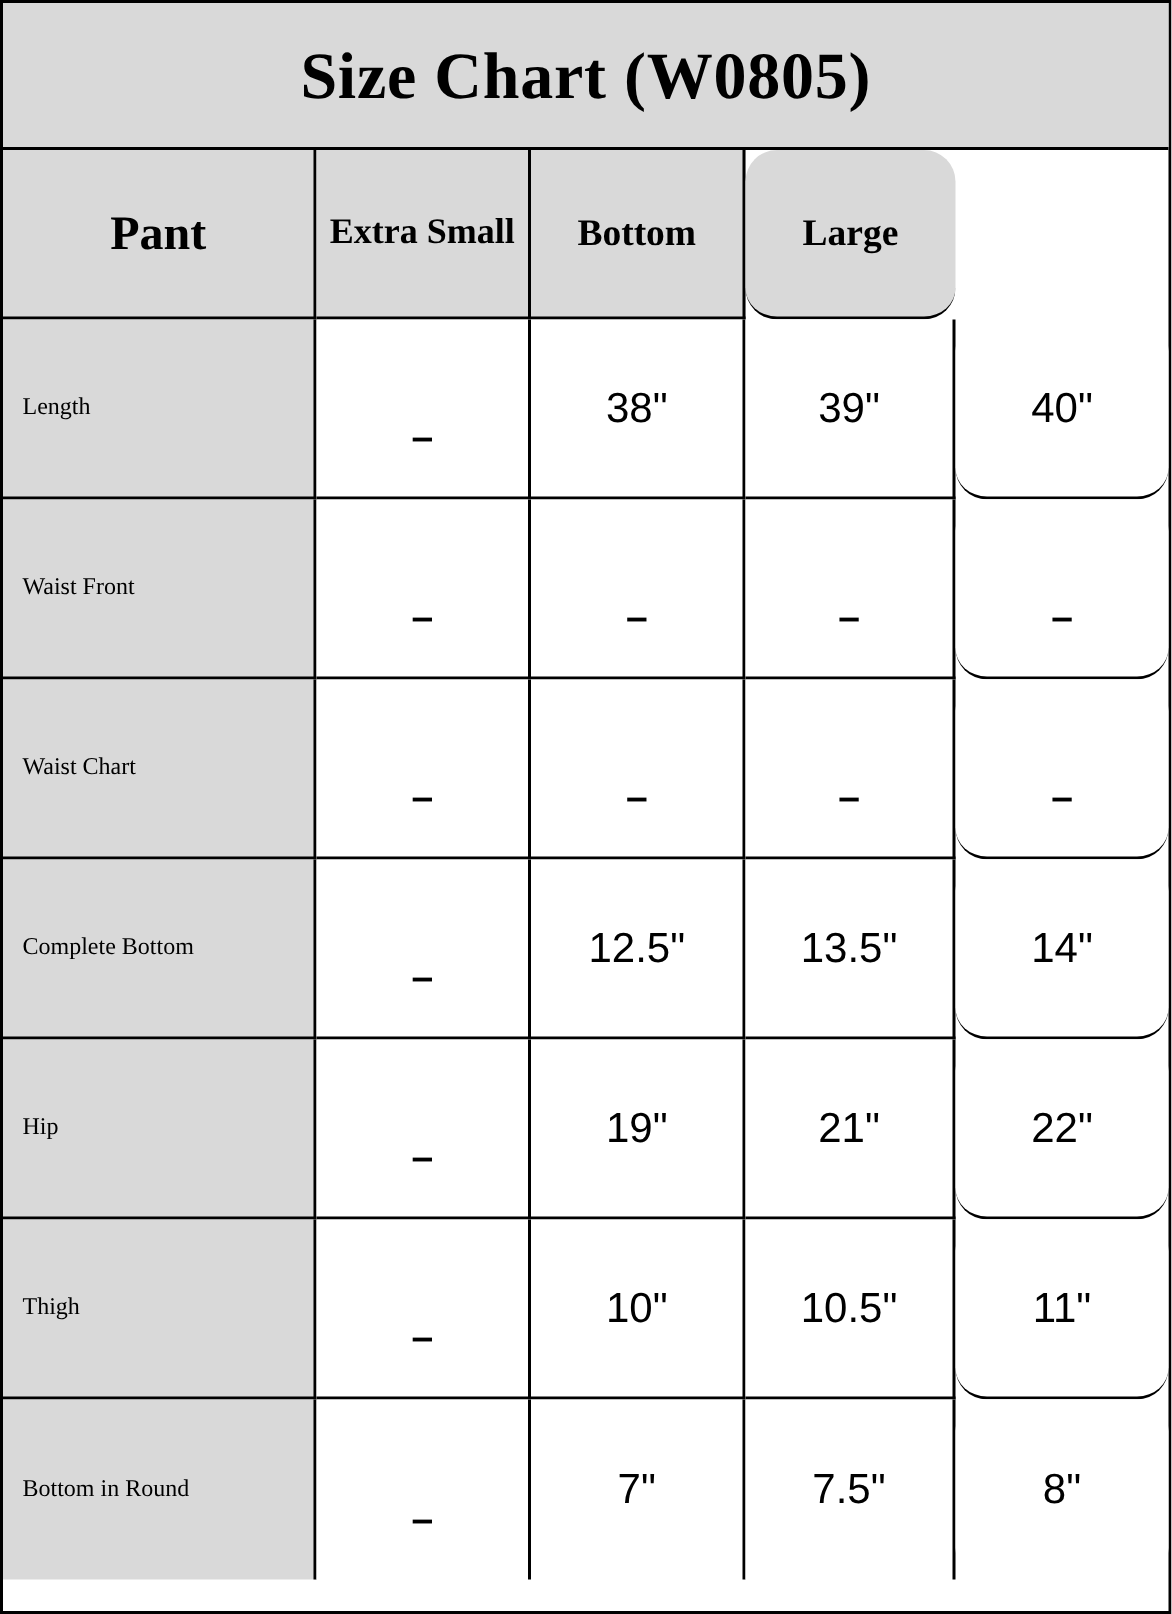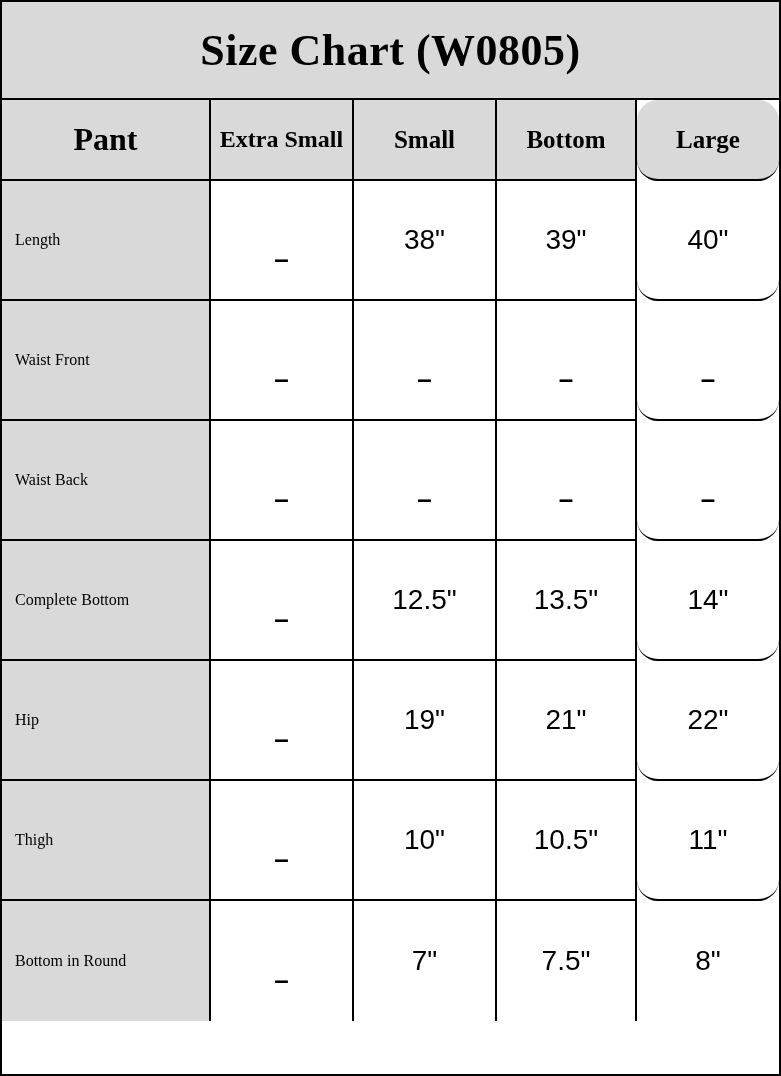--- a/index.html
+++ b/index.html
@@ -18,21 +18,21 @@
     border-bottom: 2px solid #000;
     display: flex; align-items: center; justify-content: center;
     font-weight: bold; font-size: 44px;
     letter-spacing: 0.5px;
   }
   .grid-row {
     display: grid;
     grid-template-columns: 209px 143px 143px 140px 142px;
     box-sizing: border-box;
   }
-  .header-row { height: 81px; }
+  .header-row { height: 113px; }
   .data-row { height: 120px; }
   .cell {
     box-sizing: border-box;
     border-right: 2px solid #000;
     border-bottom: 2px solid #000;
     display: flex; align-items: center; justify-content: center;
     background: #ffffff;
     overflow: hidden;
   }
   .cell:last-child { border-right: none; border-radius: 21px; }
@@ -65,21 +65,20 @@
 </head>
 <body>
 
 <div class="sheet">
 
   <div class="title-row">Size Chart (W0805)</div>
 
   <div class="grid-row header-row">
     <div class="cell label-col corner">Pant</div>
     <div class="cell col-head col-head-xs">Extra Small</div>
-    <div class="cell col-head">Small</div>
     <div class="cell col-head">Bottom</div>
     <div class="cell col-head">Large</div>
   </div>
 
   <div class="grid-row data-row">
     <div class="cell label-col">Length</div>
     <div class="cell">
         <span class="value dash">–</span>
       </div>
     <div class="cell">
@@ -103,21 +102,21 @@
       </div>
     <div class="cell">
         <span class="value dash">–</span>
       </div>
     <div class="cell">
         <span class="value dash">–</span>
       </div>
   </div>
 
   <div class="grid-row data-row">
-    <div class="cell label-col">Waist Back</div>
+    <div class="cell label-col">Waist Chart</div>
     <div class="cell">
         <span class="value dash">–</span>
       </div>
     <div class="cell">
         <span class="value dash">–</span>
       </div>
     <div class="cell">
         <span class="value dash">–</span>
       </div>
     <div class="cell">

